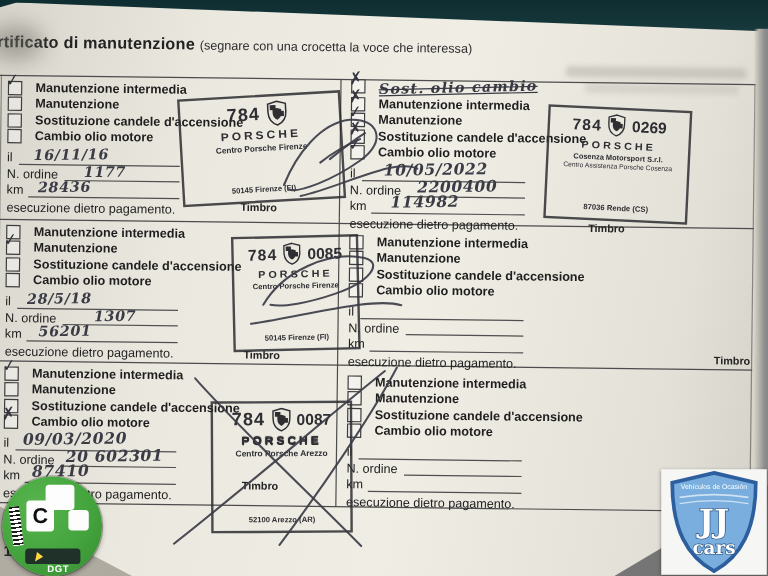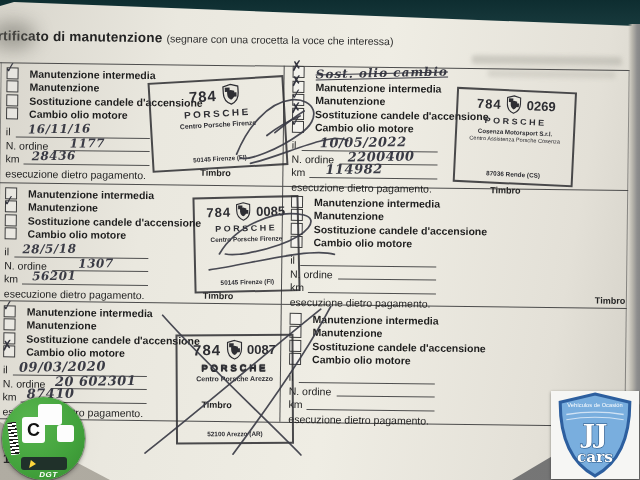--- a/index.html
+++ b/index.html
@@ -65,21 +65,21 @@
   .dgt-badge{position:absolute;left:2px;top:397px;width:83px;height:83px;border-radius:50%;z-index:60;
     background:radial-gradient(circle at 35% 30%,#58b54e,#42a23c 60%,#368c31);box-shadow:0 0 0 1px rgba(0,0,0,.25),0 2px 4px rgba(0,0,0,.35);}
   .dgt-sq{position:absolute;background:#fdfdfd;border-radius:3px;}
   .dgt-c{display:flex;align-items:center;justify-content:center;font-weight:bold;font-size:18px;color:#101010;
     font-family:"Liberation Sans",sans-serif;}
   .dgt-barcode{position:absolute;left:7px;top:25px;width:9px;height:33px;background:#fff;transform:rotate(-7deg);border-radius:1px;
     background-image:repeating-linear-gradient(180deg,#1c1c1c 0 1.4px,transparent 1.4px 3.4px);}
   .dgt-band{position:absolute;left:19px;top:60px;width:46px;height:13px;background:#20312a;border-radius:3px;
     display:flex;align-items:center;justify-content:center;gap:3px;}
   .dgt-arrow{width:0;height:0;border-top:4px solid transparent;border-bottom:4px solid transparent;border-left:6px solid #ffd73d;transform:skewX(-12deg);}
-  .dgt-brand{color:#fff;font-weight:bold;font-size:8px;font-style:italic;letter-spacing:.5px;margin-top:21px;}
+  .dgt-brand{color:#fff;font-weight:bold;font-size:8px;letter-spacing:.5px;margin-top:21px;}
   .jj-badge{position:absolute;left:551px;top:391px;width:88px;height:88px;background:#f6f6f4;z-index:60;
     display:flex;align-items:center;justify-content:center;box-shadow:0 1px 3px rgba(0,0,0,.4);}
 </style>
 </head>
 <body>
 
 <div class="teal-band"></div>
 
 <div class="page">
   <div class="content">

